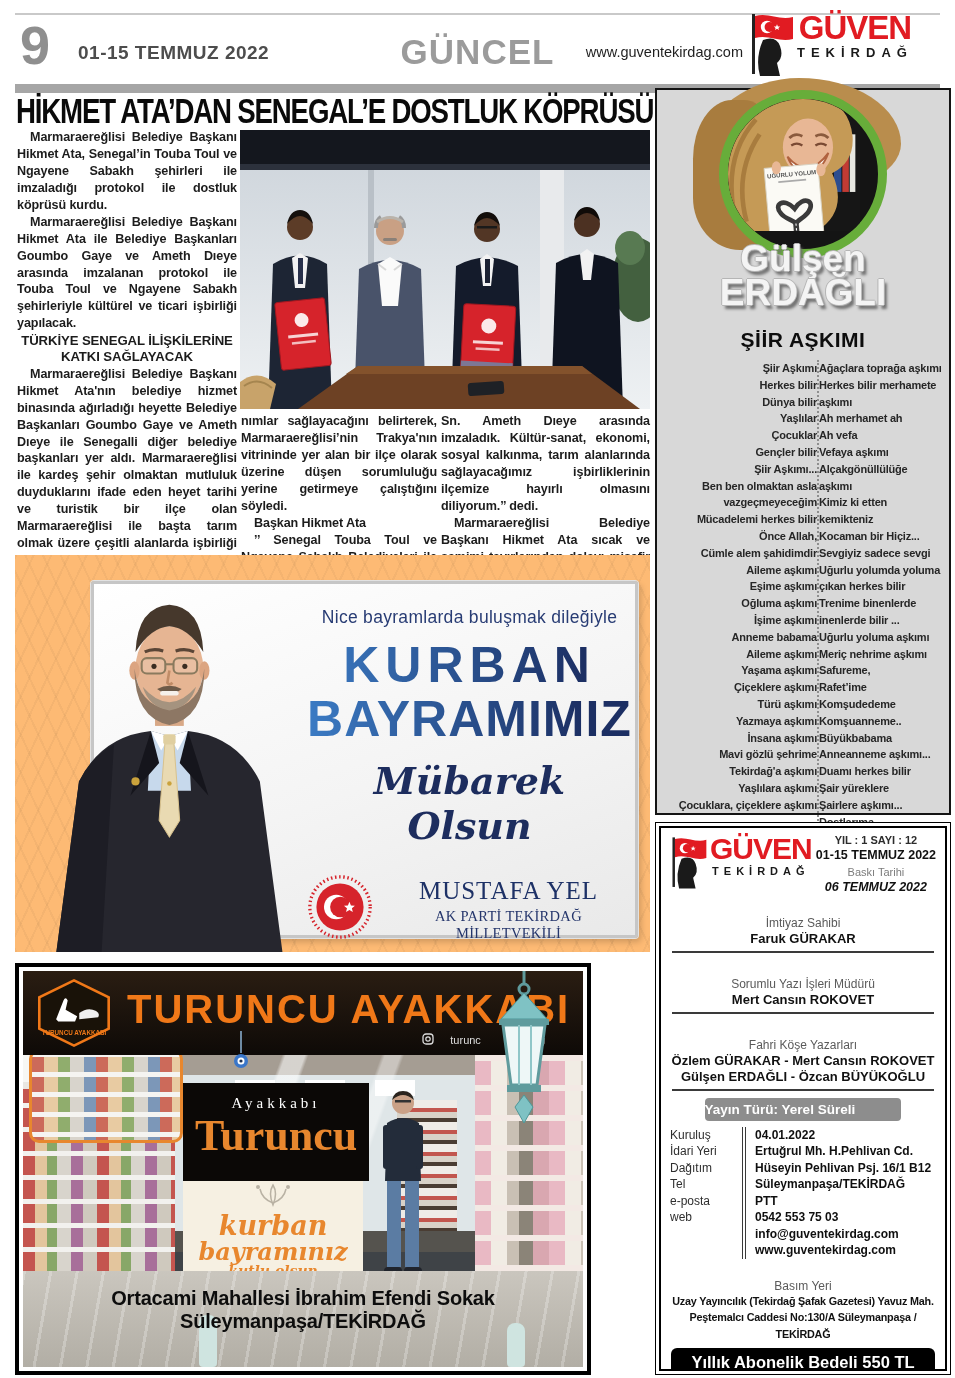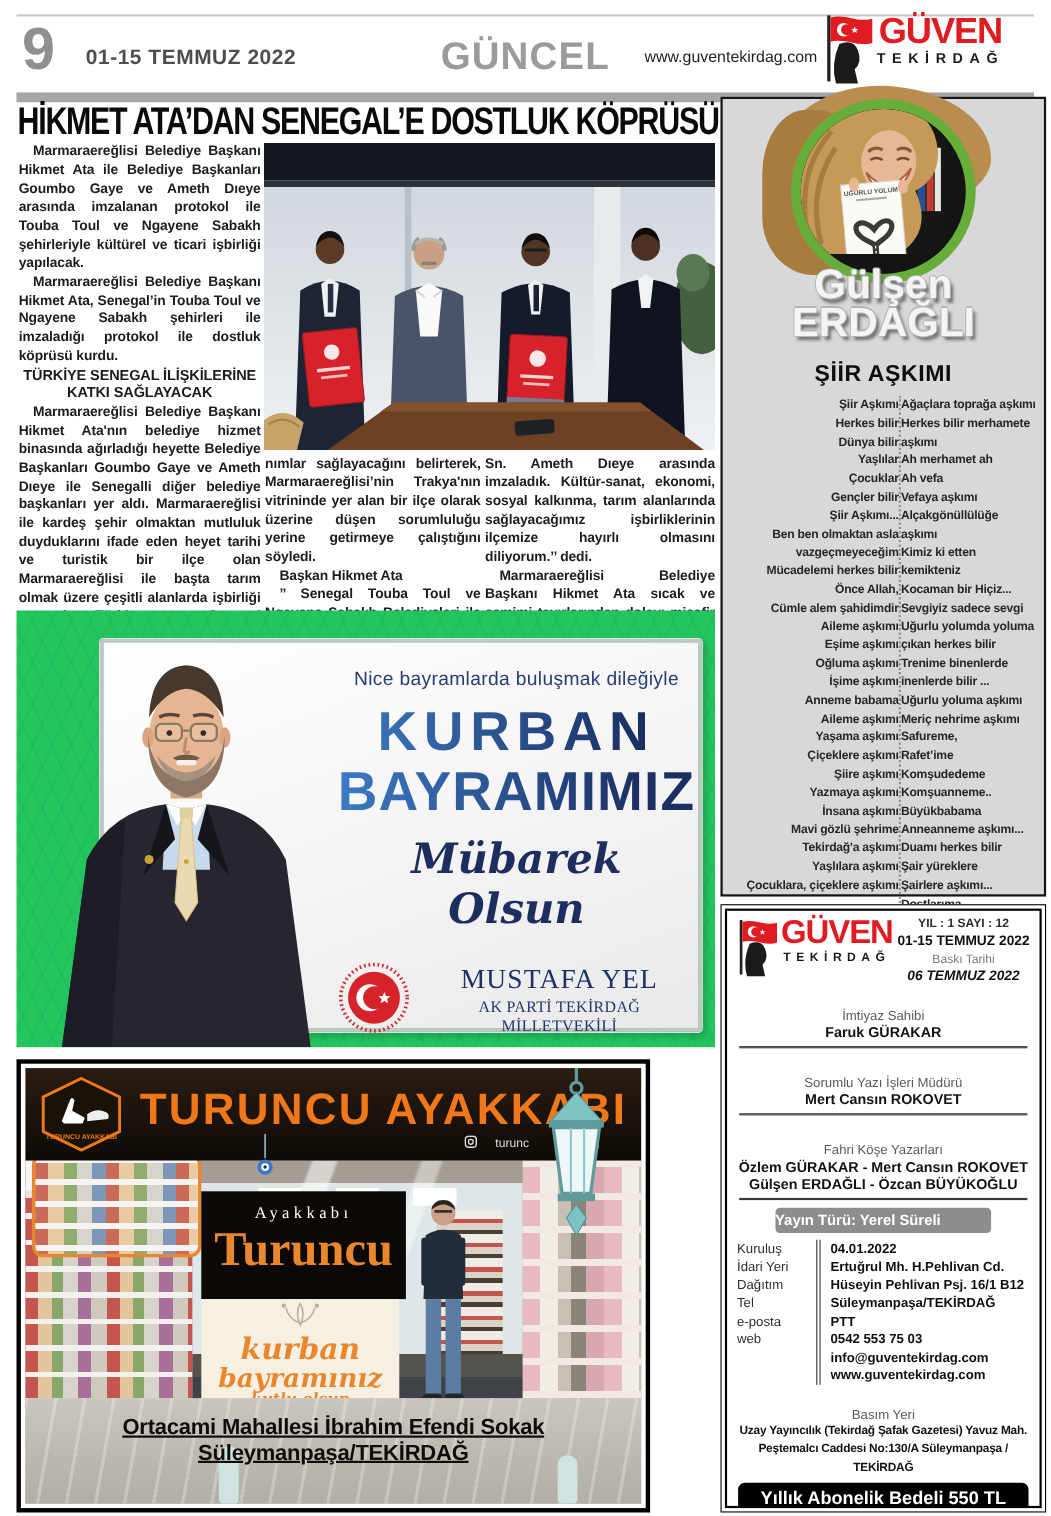--- a/index.html
+++ b/index.html
@@ -37,21 +37,21 @@
   .author-name{position:absolute;left:0;right:0;top:152px;text-align:center;font-weight:900;line-height:.92;color:#f4f4f4;
     text-shadow:1px 0 #b5b5b5,-1px 0 #b5b5b5,0 1px #b5b5b5,0 -1px #b5b5b5,3px 4px 3px #6f6f6f;}
   .author-first{font-size:37px;display:block;}
   .author-last{font-size:37px;display:block;}
   .col-title{position:absolute;left:0;right:0;top:238px;text-align:center;font-size:21px;font-weight:900;color:#0d0d0d;letter-spacing:.5px;}
   .poem{position:absolute;left:8px;right:6px;top:270px;display:flex;font-size:11px;font-weight:bold;color:#262626;letter-spacing:-.2px;}
   .poem ul{list-style:none;margin:0;padding:0;line-height:16.8px;}
   .poem-left{width:152px;text-align:right;padding-right:7px;}
   .poem-right{flex:1;border-left:2px dotted #8f8f8f;padding-left:8px;text-align:left;}
   
-  .ad-kurban{position:absolute;left:15px;top:555px;width:635px;height:397px;overflow:hidden;background:#22c55e;}
+  .ad-kurban{position:absolute;left:15px;top:555px;width:635px;height:397px;overflow:hidden;background:#fdba74;}
   .ad-kurban .pattern{position:absolute;inset:0;background:
      repeating-linear-gradient(115deg,rgba(0,0,0,.035) 0 2px,transparent 2px 16px),
      repeating-linear-gradient(65deg,rgba(0,0,0,.035) 0 2px,transparent 2px 16px);}
   .kcard{position:absolute;left:76px;top:26px;right:12px;bottom:14px;background:linear-gradient(160deg,#ffffff,#f4f4f4 55%,#e9e9e9);
          border:3px solid #c6c6c6;box-shadow:0 0 0 1px #e2e2e2,3px 4px 6px rgba(0,0,0,.18);border-radius:3px;}
   .kman{position:absolute;left:0px;bottom:0px;width:278px;height:372px;}
   .ktext{position:absolute;left:292px;right:18px;top:52px;text-align:center;}
   .kline1{font-size:17.5px;color:#283c74;letter-spacing:.3px;}
   .ktitle{font-size:50px;font-weight:900;line-height:1.08;color:#1d3a73;letter-spacing:6px;margin-top:10px;}
   .ktitle2{font-size:50px;font-weight:900;line-height:1.08;color:#1b2a55;letter-spacing:1px;}
@@ -93,21 +93,21 @@
   .t-logo-main{font-family:"Liberation Serif",serif;font-size:44px;font-weight:bold;color:#e8872e;line-height:1;margin-top:2px;}
   .t-card{position:absolute;left:160px;top:210px;width:180px;height:118px;background:#f6f0e2;text-align:center;overflow:hidden;}
   .t-card-l1{font-family:"DejaVu Serif",serif;font-style:italic;font-weight:bold;font-size:27px;color:#e8872e;line-height:.95;margin-top:2px;}
   .t-card-l3{font-family:"DejaVu Serif",serif;font-style:italic;font-weight:bold;font-size:14px;color:#e8872e;line-height:1.2;}
   .t-man{position:absolute;left:354px;top:118px;width:52px;height:196px;}
   .t-lantern{position:absolute;right:26px;top:-4px;}
   .t-charm{position:absolute;left:208px;top:60px;}
   .t-pavement{position:absolute;left:0;right:0;bottom:0;height:96px;background:
       repeating-linear-gradient(100deg,rgba(255,255,255,.25) 0 3px,transparent 3px 26px),linear-gradient(#cac6be,#b2aea5);}
   .t-bollard{position:absolute;bottom:0;width:18px;height:52px;background:#cfe4e0;border-radius:8px 8px 4px 4px;}
-  .t-address{position:absolute;left:0;right:0;bottom:34px;text-align:center;font-size:20px;font-weight:bold;color:#0d0d0d;letter-spacing:-.2px;text-decoration:underline;}
+  .t-address{position:absolute;left:0;right:0;bottom:34px;text-align:center;font-size:20px;font-weight:bold;color:#0d0d0d;letter-spacing:-.2px;}
   .t-phone{position:absolute;left:0;right:0;bottom:6px;text-align:center;font-size:20px;font-weight:bold;color:#0d0d0d;}
   
   .imprint{position:absolute;left:655px;top:822px;width:296px;height:553px;box-sizing:border-box;border:1px solid #000;padding:3px;background:#fff;}
   .imp-inner{width:100%;height:100%;box-sizing:border-box;border:2px solid #000;padding:6px 9px;overflow:hidden;display:flex;flex-direction:column;}
   .imp-head{display:flex;align-items:center;justify-content:space-between;}
   .imp-brand{display:flex;align-items:flex-start;}
   .imp-brand .brand-name{font-size:30px;}
   .imp-brand .brand-city{font-size:11px;letter-spacing:5px;}
   .imp-issue{text-align:center;line-height:1.25;}
   .imp-issue .l1{font-size:11px;font-weight:bold;color:#2c2c2c;}
@@ -155,22 +155,22 @@
       <span class="brand-name">GÜVEN</span>
       <span class="brand-city">TEKİRDAĞ</span>
     </span>
   </div>
 
   <div class="gray-bar"></div>
 
   <div class="headline">HİKMET ATA’DAN SENEGAL’E DOSTLUK KÖPRÜSÜ</div>
 
   <div id="col1" class="news-col">
+    <p>Marmaraereğlisi Belediye Başkanı Hikmet Ata, Senegal’in Touba Toul ve Ngayene Sabakh şehirleri ile imzaladığı protokol ile dostluk köprüsü kurdu.</p>
     <p>Marmaraereğlisi Belediye Başkanı Hikmet Ata ile Belediye Başkanları Goumbo Gaye ve Ameth Dıeye arasında imzalanan protokol ile Touba Toul ve Ngayene Sabakh şehirleriyle kültürel ve ticari işbirliği yapılacak.</p>
-    <p>Marmaraereğlisi Belediye Başkanı Hikmet Ata, Senegal’in Touba Toul ve Ngayene Sabakh şehirleri ile imzaladığı protokol ile dostluk köprüsü kurdu.</p>
     <p class="subhead">TÜRKİYE SENEGAL İLİŞKİLERİNE</p>
     <p class="subhead" style="margin-top:-2px">KATKI SAĞLAYACAK</p>
     <p>Marmaraereğlisi Belediye Başkanı Hikmet Ata'nın belediye hizmet binasında ağırladığı heyette Belediye Başkanları Goumbo Gaye ve Ameth Dıeye  ile Senegalli diğer belediye başkanları yer aldı. Marmaraereğlisi ile kardeş şehir olmaktan mutluluk duyduklarını ifade eden heyet tarihi ve turistik bir ilçe olan Marmaraereğlisi ile başta tarım olmak üzere çeşitli alanlarda işbirliği yaparak Türkiye ve Senegal ilişkilerine de katkı sağlamak istediklerini belirtti.</p>
     <p class="subhead">BAŞKAN ATA: “İLÇEMİZE HAYIRLI</p>
     <p class="subhead" style="margin-top:-2px">OLMASINI DİLİYORUM”</p>
     <p>Marmaraereğlisi Belediye Başkanı Hikmet Ata imzalanan protokolle iki şehir ile kardeşliğimiz resmiyet kazandı, şehirlerarasında yapılacak işbirliğinin önemli kaza-</p>
   </div>
 
   <div class="article-photo">
     <svg width="410" height="279" viewBox="0 0 410 279">
@@ -295,21 +295,21 @@
           <li>Önce Allah,</li>
           <li>Cümle alem şahidimdir</li>
           <li>Aileme aşkımı</li>
           <li>Eşime aşkımı</li>
           <li>Oğluma aşkımı</li>
           <li>İşime aşkımı</li>
           <li>Anneme babama</li>
           <li>Aileme aşkımı</li>
           <li>Yaşama aşkımı</li>
           <li>Çiçeklere aşkımı</li>
-          <li>Şiire aşkımı</li>
+          <li>Türü aşkımı</li>
           <li>Yazmaya aşkımı</li>
           <li>İnsana aşkımı</li>
           <li>Mavi gözlü şehrime</li>
           <li>Tekirdağ'a aşkımı</li>
           <li>Yaşlılara aşkımı</li>
           <li>Çocuklara, çiçeklere aşkımı</li>
         </ul>
       <ul class="poem-right">
           <li>Ağaçlara toprağa aşkımı</li>
           <li>Herkes bilir merhamete</li>

